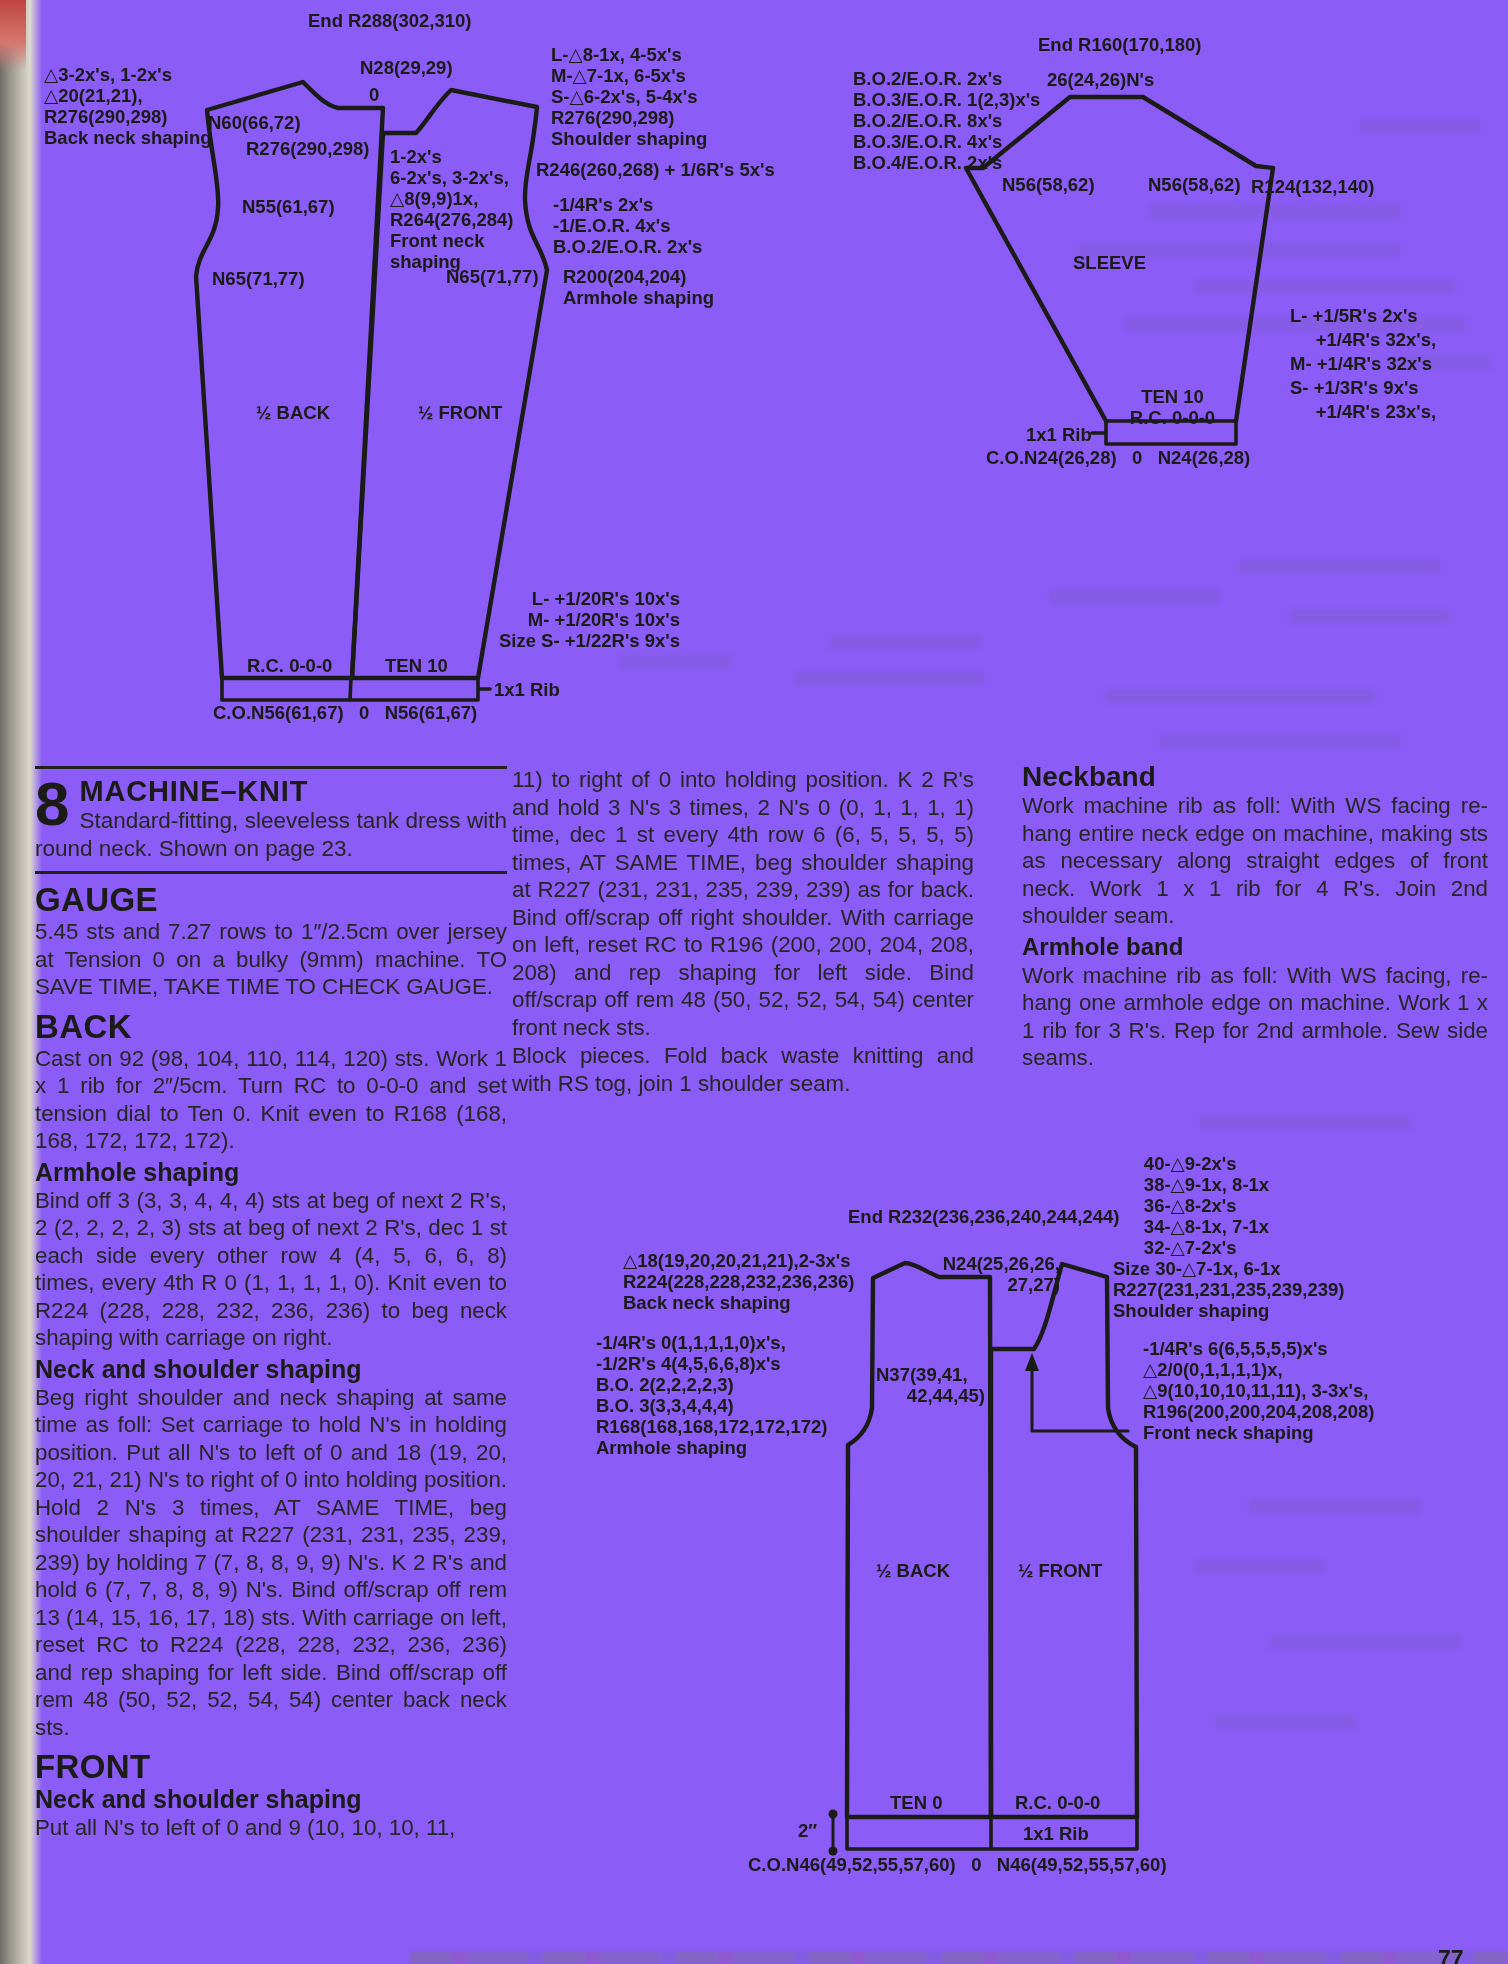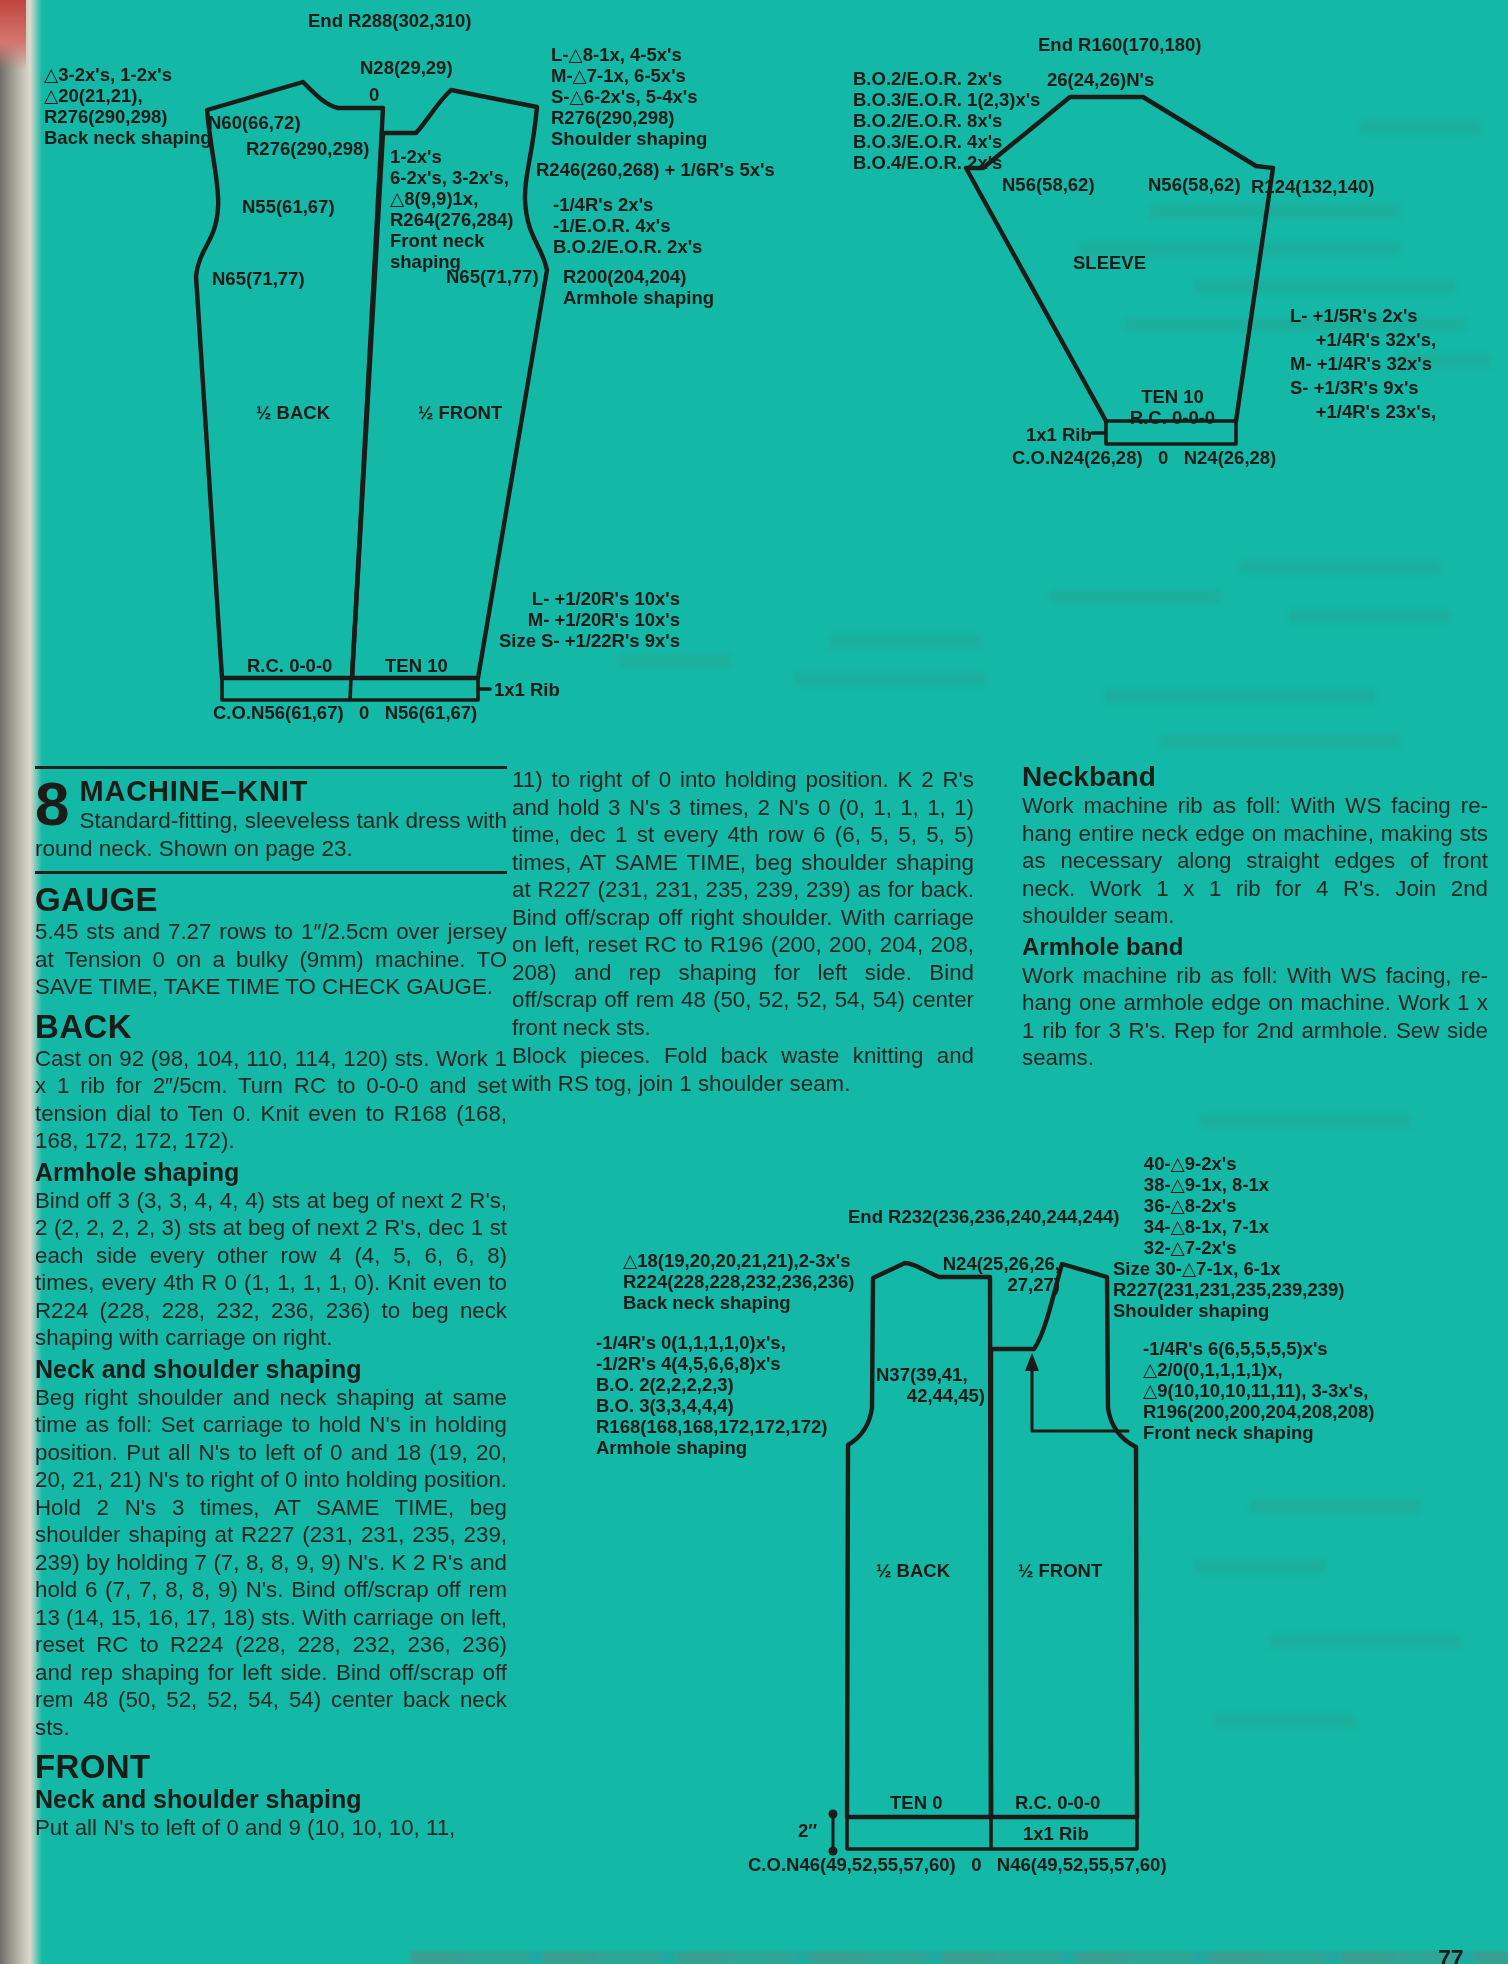--- a/index.html
+++ b/index.html
@@ -1,16 +1,16 @@
 <!DOCTYPE html>
 <html><head>
 <meta charset="utf-8">
 <style>
   html,body{margin:0;padding:0;background:#888;}
-  .page{position:relative;width:1508px;height:1964px;background:#14b8a6;overflow:hidden;
+  .page{position:relative;width:1508px;height:1964px;background:#8b5cf6;overflow:hidden;
         font-family:"Liberation Sans","DejaVu Sans",sans-serif;color:#22221f;}
   
   .gutter{position:absolute;left:0;top:0;width:42px;height:100%;
           background:linear-gradient(90deg,#6f6e67 0px,#8f8d84 8px,#b5b2a7 18px,#ddd9cc 30px,rgba(240,238,229,0) 42px);}
   .corner-red{position:absolute;left:0;top:0;width:26px;height:70px;
           background:linear-gradient(180deg,#c0463f 0%,#d4766f 60%,rgba(212,118,111,0) 100%);}
   .bottom-edge{position:absolute;left:410px;top:1951px;width:1098px;height:13px;filter:blur(1px);
           background:repeating-linear-gradient(90deg,rgba(120,118,108,.35) 0 42px,rgba(165,85,82,.22) 42px 56px,rgba(120,118,108,.28) 56px 118px,rgba(92,108,148,.18) 118px 133px);}
   .b{position:absolute;height:13px;background:rgba(95,93,82,.10);filter:blur(2.5px);display:block;}
   
@@ -137,21 +137,21 @@
   <div class="dlabel" style="left:1251px;top:176px">R124(132,140)</div>
   <div class="dlabel" style="left:1073px;top:252px">SLEEVE</div>
   <div class="dlabel" style="left:1290px;top:304px;line-height:24px">L- +1/5R's 2x's
      +1/4R's 32x's,
 M- +1/4R's 32x's
 S- +1/3R's 9x's
      +1/4R's 23x's,</div>
   <div class="dlabel c" style="left:1110px;top:386px;width:125px">TEN 10
 R.C. 0-0-0</div>
   <div class="dlabel" style="left:1026px;top:424px">1x1 Rib</div>
-  <div class="dlabel" style="left:1012px;top:447px">C.O.N24(26,28)   0   N24(26,28)</div>
+  <div class="dlabel" style="left:986px;top:447px">C.O.N24(26,28)   0   N24(26,28)</div>
 
   <div class="dlabel" style="left:848px;top:1206px">End R232(236,236,240,244,244)</div>
   <div class="dlabel" style="left:623px;top:1250px">△18(19,20,20,21,21),2-3x's
 R224(228,228,232,236,236)
 Back neck shaping</div>
   <div class="dlabel r" style="left:930px;top:1253px;width:130px">N24(25,26,26,
 27,27)</div>
   <div class="dlabel" style="left:596px;top:1332px">-1/4R's 0(1,1,1,1,0)x's,
 -1/2R's 4(4,5,6,6,8)x's
 B.O. 2(2,2,2,2,3)

